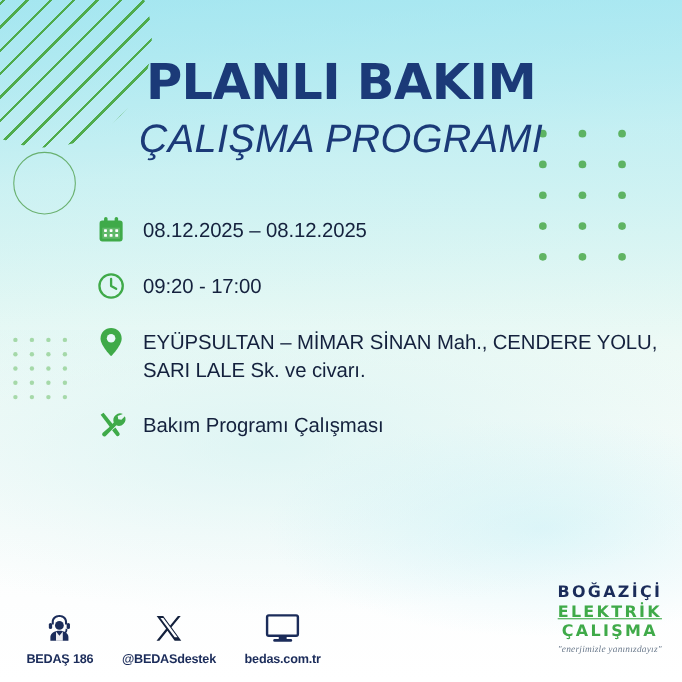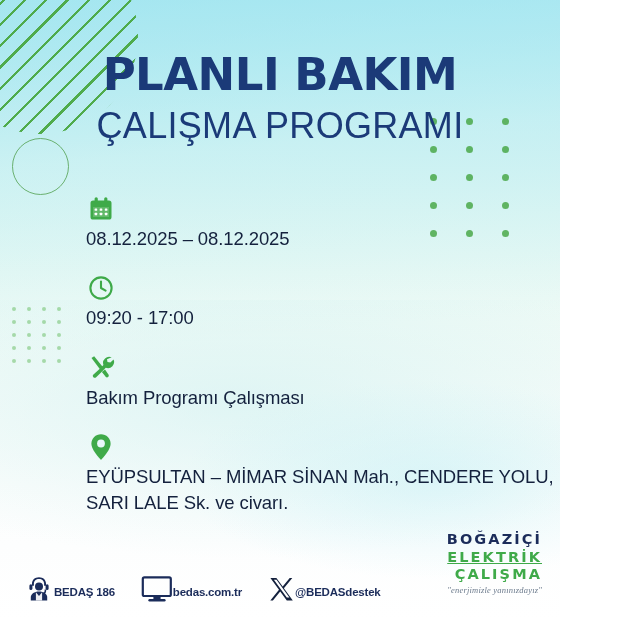--- a/index.html
+++ b/index.html
@@ -4,21 +4,21 @@
 <style>
   * { margin:0; padding:0; box-sizing:border-box; }
   html,body { width:620px; height:620px; }
   body {
     font-family:"Liberation Sans", sans-serif;
     background:#ffffff;
     overflow:hidden;
   }
   .poster {
     position:relative;
-    width:560px; height:620px;
+    width:620px; height:620px;
     overflow:hidden;
     background:
       linear-gradient(180deg,
         #b6ebf5 0%,
         #bdedf4 8%,
         #cdf1f3 22%,
         #dbf5f3 34%,
         #e6f8f4 44%,
         #eefaf6 52%,
         #f3fbf8 60%,
@@ -108,33 +108,33 @@
     line-height:1.0;
   }
   .title-sub {
     font-family:"Liberation Sans", sans-serif;
     font-weight:normal;
     font-size:36px;
     letter-spacing:0.3px;
     color:#1b3a78;
     line-height:1.12;
     margin-top:9px;
+    font-style:italic;
   }
 
   
   .info {
     position:absolute;
     left:86px; top:194px;
     width:530px;
   }
   .row {
     display:flex;
     align-items:flex-start;
     margin-bottom:21px;
-    flex-direction:column;
   }
   .row:last-child { margin-bottom:0; }
   .ico {
     flex:0 0 30px;
     width:30px; height:30px;
     display:flex; align-items:center; justify-content:center;
     margin-right:14px;
   }
   .row-text {
     font-family:"Liberation Sans", sans-serif;
@@ -150,38 +150,38 @@
   .footer {
     position:absolute;
     left:0; right:0; bottom:10px;
     height:72px;
   }
   .f-items {
     position:absolute; left:24px; bottom:4px;
     display:flex; align-items:flex-end;
   }
   .f-item {
-    display:flex; flex-direction:row; align-items:center;
+    display:flex; flex-direction:column; align-items:center;
     margin-right:26px;
   }
   .f-item:last-child { margin-right:0; }
   .f-ico { height:34px; display:flex; align-items:center; justify-content:center; }
   .f-label {
     margin-top:6px;
     font-family:"Liberation Sans", sans-serif;
     font-size:11.5px;
     font-weight:bold;
     color:#1b2c5a;
     letter-spacing:-0.2px;
     white-space:nowrap;
   }
 
   .brand {
     position:absolute; right:18px; bottom:16px;
-    text-align:right;
+    text-align:center;
     line-height:1;
   }
   .brand-l1, .brand-l2, .brand-l3 {
     font-family:"DejaVu Sans", sans-serif;
     font-weight:bold;
     font-size:14.5px;
     letter-spacing:2.1px;
   }
   .brand-l1 { color:#1b2c5a; }
   .brand-l2, .brand-l3 { color:#3faa49; }
@@ -281,41 +281,41 @@
     <div class="row">
       <div class="ico">
         <svg width="26" height="26" viewBox="0 0 26 26">
           <circle cx="13" cy="13" r="10.6" fill="none" stroke="#3faa49" stroke-width="2.1"></circle>
           <path d="M13 6.6 V13 L17.6 15.6" fill="none" stroke="#3faa49" stroke-width="2.1" stroke-linecap="round" stroke-linejoin="round"></path>
         </svg>
       </div>
       <div class="row-text">09:20 - 17:00</div>
     </div>
 
+    <div class="row row-address">
+      <div class="ico">
+        <svg width="24" height="28" viewBox="0 0 24 28">
+          <path d="M12 1.2 C6.6 1.2 2.4 5.4 2.4 10.7 C2.4 17.4 12 26.8 12 26.8 C12 26.8 21.6 17.4 21.6 10.7 C21.6 5.4 17.4 1.2 12 1.2 Z" fill="#3faa49"></path>
+          <circle cx="12" cy="10.5" r="3.9" fill="#e9f8fa"></circle>
+        </svg>
+      </div>
+      <div class="row-text">EYÜPSULTAN – MİMAR SİNAN Mah., CENDERE YOLU, SARI LALE Sk. ve civarı.</div>
+    </div>
+
     <div class="row">
       <div class="ico">
         <svg width="27" height="27" viewBox="0 0 28 28">
           <g fill="#3faa49">
             <path d="M3.6 4.2 L6.4 2.4 L16.6 15.1 L13.6 17.3 Z"></path>
             <path d="M17.6 16.2 L21.4 21.6 a1.9 1.9 0 0 1 -2.9 2.3 L14.4 18.7 Z"></path>
             <path d="M24.6 3.4 a6.4 6.4 0 0 0 -8.6 8.0 L11.4 16.2 l-6.0 5.2 a2.1 2.1 0 0 0 2.8 3.0 l5.6 -5.6 l4.6 -4.6 a6.4 6.4 0 0 0 8.1 -8.6 l-3.3 3.3 l-3.0 -0.5 l-0.5 -3.0 Z"></path>
           </g>
         </svg>
       </div>
       <div class="row-text">Bakım Programı Çalışması</div>
-    </div>
-
-    <div class="row row-address">
-      <div class="ico">
-        <svg width="24" height="28" viewBox="0 0 24 28">
-          <path d="M12 1.2 C6.6 1.2 2.4 5.4 2.4 10.7 C2.4 17.4 12 26.8 12 26.8 C12 26.8 21.6 17.4 21.6 10.7 C21.6 5.4 17.4 1.2 12 1.2 Z" fill="#3faa49"></path>
-          <circle cx="12" cy="10.5" r="3.9" fill="#e9f8fa"></circle>
-        </svg>
-      </div>
-      <div class="row-text">EYÜPSULTAN – MİMAR SİNAN Mah., CENDERE YOLU, SARI LALE Sk. ve civarı.</div>
     </div>
 
   </div>
 
   <div class="footer">
     <div class="f-items">
 
       <div class="f-item">
         <div class="f-ico">
           <svg width="30" height="30" viewBox="0 0 30 30">
@@ -328,39 +328,39 @@
               <path d="M15 17.4 c-4.6 0 -8.2 2.4 -8.2 5.6 v3.6 h16.4 v-3.6 c0 -3.2 -3.6 -5.6 -8.2 -5.6 z"></path>
             </g>
             <path d="M11.9 18.2 L15 22.0 L18.1 18.2 L18.1 26.6 L11.9 26.6 Z" fill="#ffffff" opacity=".92"></path>
           </svg>
         </div>
         <div class="f-label">BEDAŞ 186</div>
       </div>
 
       <div class="f-item">
         <div class="f-ico">
+          <svg width="27" height="27" viewBox="0 0 27 27">
+            <path d="M2.4 2.0 h6.0 l6.3 8.6 l7.0 -8.6 h2.6 l-8.4 10.3 l8.9 12.1 h-6.0 l-6.6 -9.0 l-7.3 9.0 h-2.6 l8.7 -10.7 z
+                     M5.9 3.8 l12.9 17.6 h2.6 L8.5 3.8 z" fill="#14213d"></path>
+          </svg>
+        </div>
+        <div class="f-label">@BEDASdestek</div>
+      </div>
+
+      <div class="f-item">
+        <div class="f-ico">
           <svg width="32" height="28" viewBox="0 0 32 28">
             <rect x="1.8" y="2.4" width="28" height="18.6" rx="1.6" fill="none" stroke="#1b2c5a" stroke-width="2.2"></rect>
             <rect x="12.4" y="21.2" width="7.2" height="3.2" fill="#1b2c5a"></rect>
             <rect x="7.4" y="24.0" width="17.2" height="2.4" rx="1.2" fill="#1b2c5a"></rect>
           </svg>
         </div>
         <div class="f-label">bedas.com.tr</div>
       </div>
 
-      <div class="f-item">
-        <div class="f-ico">
-          <svg width="27" height="27" viewBox="0 0 27 27">
-            <path d="M2.4 2.0 h6.0 l6.3 8.6 l7.0 -8.6 h2.6 l-8.4 10.3 l8.9 12.1 h-6.0 l-6.6 -9.0 l-7.3 9.0 h-2.6 l8.7 -10.7 z
-                     M5.9 3.8 l12.9 17.6 h2.6 L8.5 3.8 z" fill="#14213d"></path>
-          </svg>
-        </div>
-        <div class="f-label">@BEDASdestek</div>
-      </div>
-
     </div>
 
     <div class="brand">
       <div class="brand-l1">BOĞAZİÇİ</div>
       <div class="brand-l2">ELEKTRİK</div>
       <div class="brand-l3">ÇALIŞMA</div>
       <div class="brand-tag">"enerjimizle yanınızdayız"</div>
     </div>
   </div>
 

